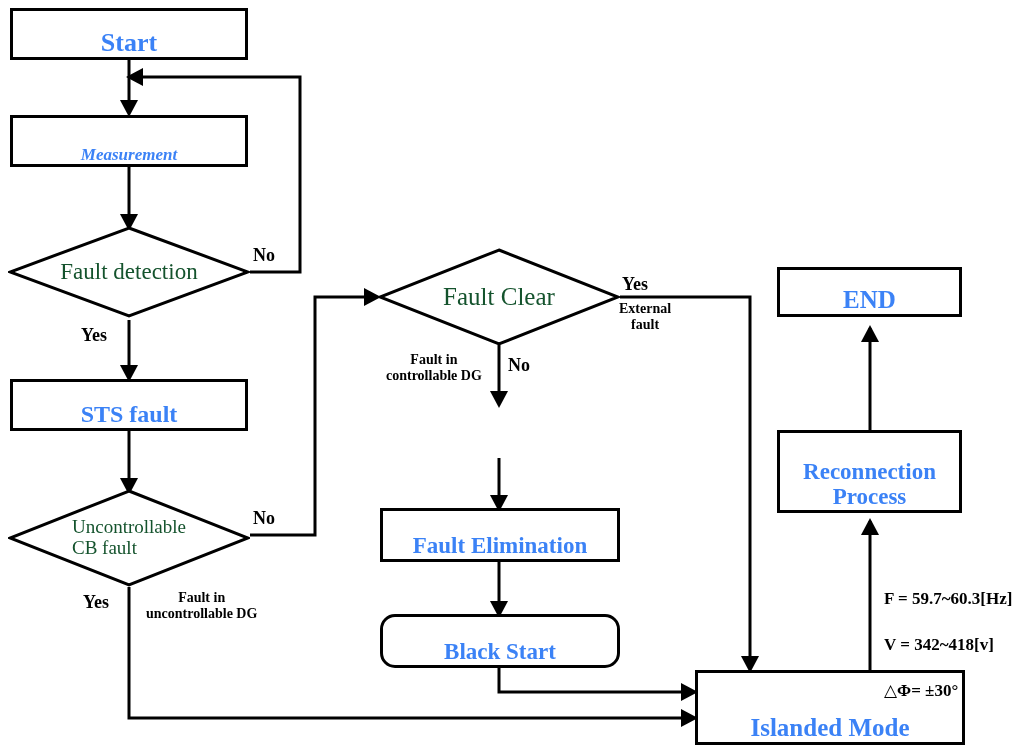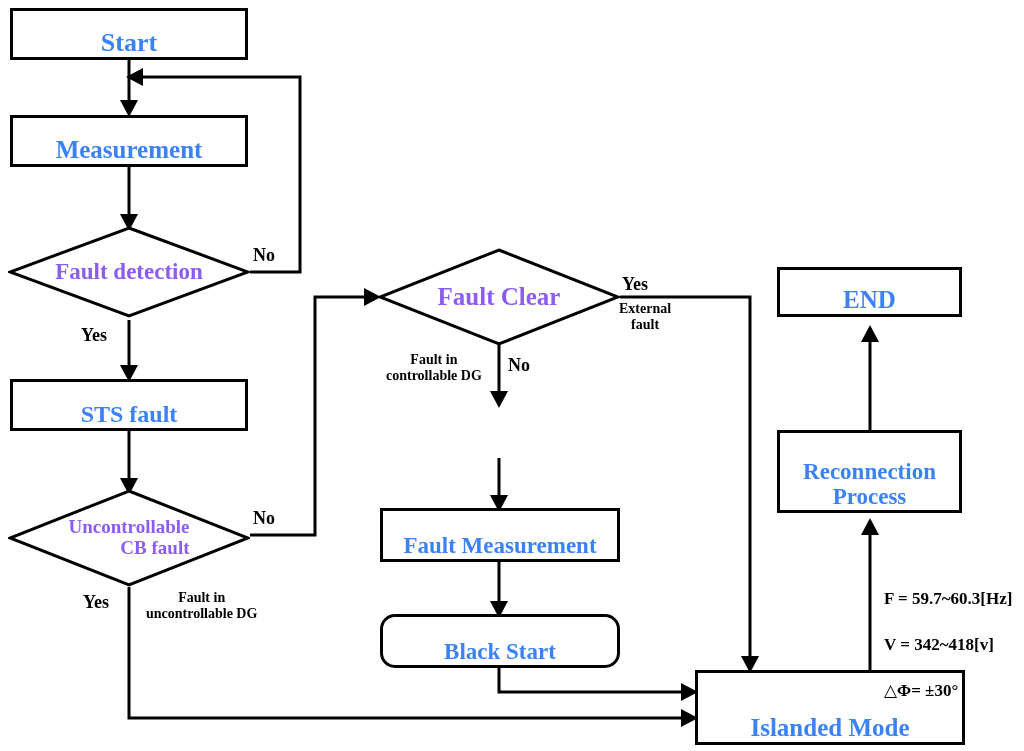--- a/index.html
+++ b/index.html
@@ -53,23 +53,23 @@
   }
   .diamond-label {
     position: absolute;
     left: 0;
     top: 0;
     width: 100%;
     height: 100%;
     display: flex;
     align-items: center;
     justify-content: center;
-    text-align: right;
-    font-weight: bold;
-    color: #8b5cf6;
+    text-align: left;
+    font-weight: normal;
+    color: #14532d;
     line-height: 1.1;
     white-space: pre-line;
     pointer-events: none;
   }
   .edge-label {
     position: absolute;
     font-weight: bold;
     color: #000000;
     text-align: center;
     line-height: 1.12;
@@ -156,31 +156,31 @@
       <polygon points="870,518 861,535 879,535"></polygon>
 
       <polygon points="870,325 861,342 879,342"></polygon>
     </g>
   </svg>
 
   <div class="node-box" style="left:10px; top:8px; width:238px; height:52px; font-size:26px;">
     <span class="node-label">Start</span>
   </div>
 
-  <div class="node-box" style="left:10px; top:115px; width:238px; height:52px; font-size:25px;">
+  <div class="node-box" style="left:10px; top:115px; width:238px; height:52px; font-size:17px;font-style:italic;">
     <span class="node-label">Measurement</span>
   </div>
 
   <div class="node-box" style="left:10px; top:379px; width:238px; height:52px; font-size:24px;">
     <span class="node-label">STS fault</span>
   </div>
 
 
   <div class="node-box" style="left:380px; top:508px; width:240px; height:54px; font-size:23px;">
-    <span class="node-label">Fault Measurement</span>
+    <span class="node-label">Fault Elimination</span>
   </div>
 
   <div class="node-box" style="left:380px; top:614px; width:240px; height:54px; font-size:23px;border-radius:15px;">
     <span class="node-label">Black Start</span>
   </div>
 
   <div class="node-box" style="left:777px; top:267px; width:185px; height:50px; font-size:25px;">
     <span class="node-label">END</span>
   </div>
 

